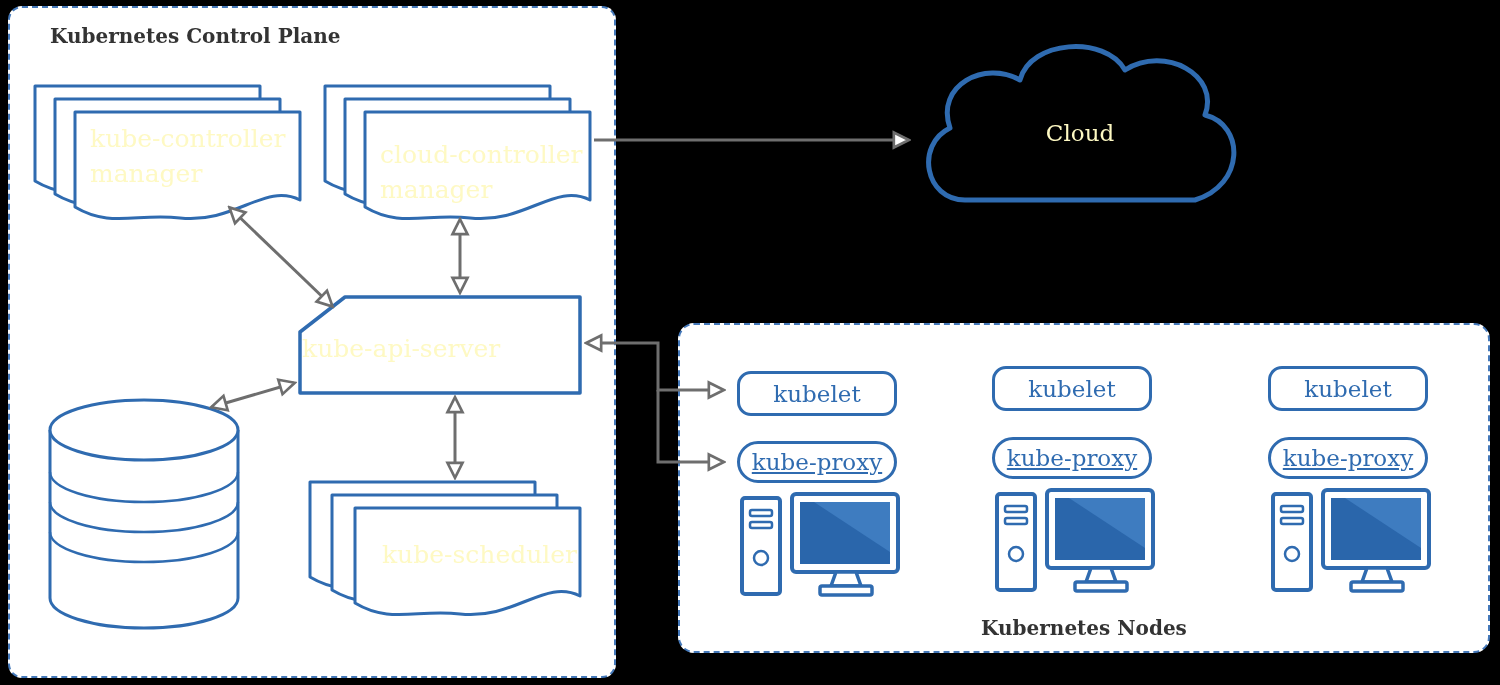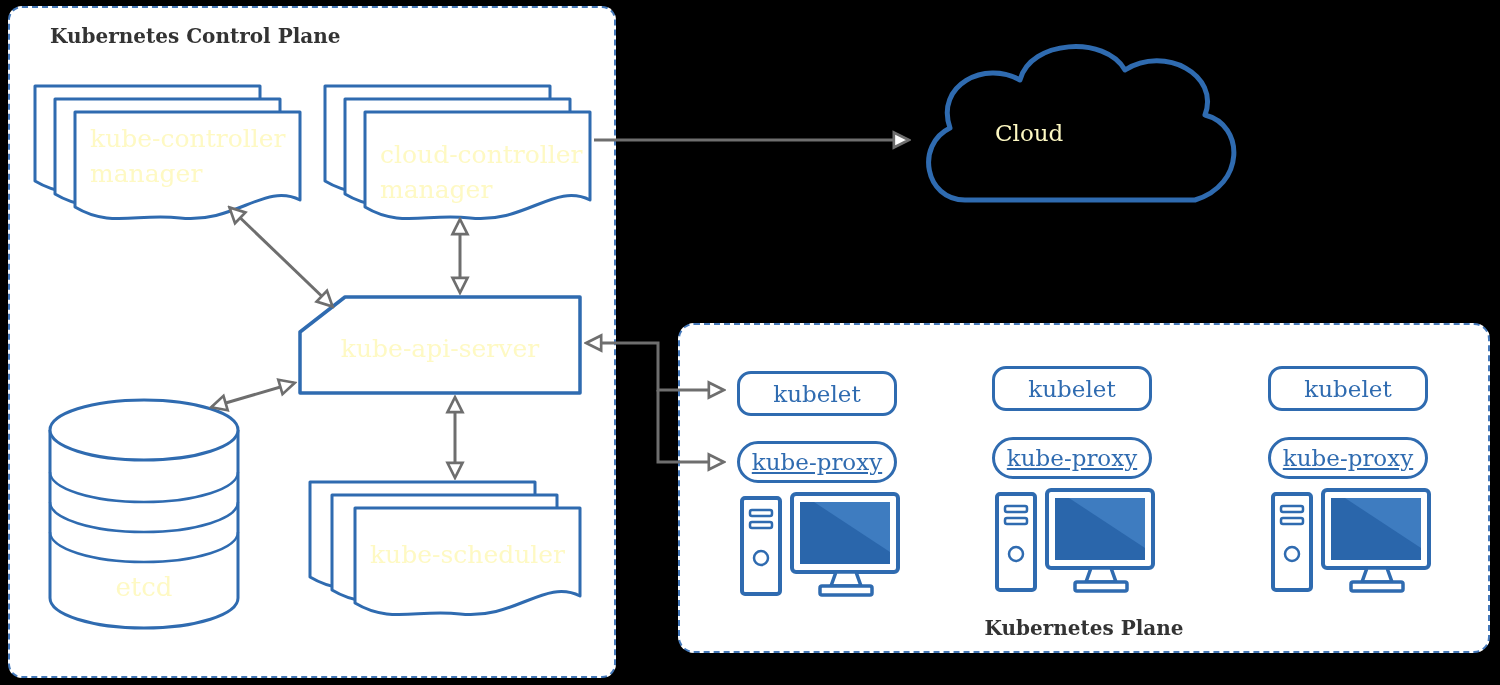--- a/index.html
+++ b/index.html
@@ -9,24 +9,24 @@
   .control-plane{left:8px;top:6px;width:604px;height:668px;border-radius:14px;}
   .nodes-box{left:678px;top:323px;width:808px;height:326px;border-radius:16px;}
   .overlay{position:absolute;left:0;top:0;z-index:2;pointer-events:none;}
   .lbl{position:absolute;z-index:3;color:#fef9c3;}
   .title{color:#333;font-weight:bold;font-size:20px;}
   .cp-title{left:50px;top:24px;}
   .nodes-title{left:680px;top:616px;width:808px;text-align:center;}
   .multiline{white-space:pre-line;}
   .kcm-label{left:90px;top:121px;width:205px;font-size:25px;line-height:1.4;}
   .ccm-label{left:380px;top:137px;width:205px;font-size:25px;line-height:1.4;}
-  .api-label{left:302px;top:334px;width:276px;text-align:center;font-size:25px;}
+  .api-label{left:302px;top:334px;width:276px;font-size:25px;}
   .etcd-label{left:52px;top:572px;width:184px;text-align:center;font-size:26px;}
-  .sched-label{left:357px;top:540px;width:221px;text-align:center;font-size:25px;}
-  .cloud-label{left:995px;top:120px;width:170px;text-align:left;font-size:23px;}
+  .sched-label{left:357px;top:540px;width:221px;text-align:center;font-size:25px;padding-left:12px;}
+  .cloud-label{left:995px;top:120px;width:170px;text-align:center;font-size:23px;}
   .pill{position:absolute;z-index:3;display:flex;align-items:center;justify-content:center;
         background:#fff;border:3px solid #2f6bb0;color:#2f6bb0;font-size:23px;}
   .kubelet{width:154px;height:39px;border-radius:14px;}
   .kproxy{width:154px;height:36px;border-radius:21px;text-decoration:underline;}
   
   .doc{fill:#fff;stroke:#2f6bb0;stroke-width:3;stroke-linejoin:round;}
   .poly{fill:#fff;stroke:#2f6bb0;stroke-width:3.5;stroke-linejoin:round;}
   .band{fill:none;stroke:#2f6bb0;stroke-width:2.5;}
   .cloudline{fill:none;stroke:#2f6bb0;stroke-width:5;stroke-linejoin:round;}
   .arrow{fill:none;stroke:#6e6e6e;stroke-width:3;}
@@ -109,30 +109,29 @@
   <div class="lbl title cp-title">Kubernetes Control Plane</div>
 
   <div class="lbl multiline kcm-label">kube-controller
 manager</div>
 
   <div class="lbl multiline ccm-label">cloud-controller
 manager</div>
 
   <div class="lbl api-label">kube-api-server</div>
 
-  <div class="lbl etcd-label">etcd</div>
 
   <div class="lbl sched-label">kube-scheduler</div>
 
   <div class="lbl cloud-label">Cloud</div>
 
   <div class="pill kubelet" style="left:737px;top:371px;">kubelet</div>
   <div class="pill kproxy" style="left:737px;top:441px;">kube-proxy</div>
 
   <div class="pill kubelet" style="left:992px;top:366px;">kubelet</div>
   <div class="pill kproxy" style="left:992px;top:437px;">kube-proxy</div>
 
   <div class="pill kubelet" style="left:1268px;top:366px;">kubelet</div>
   <div class="pill kproxy" style="left:1268px;top:437px;">kube-proxy</div>
 
-  <div class="lbl title nodes-title">Kubernetes Plane</div>
+  <div class="lbl title nodes-title">Kubernetes Nodes</div>
 
 </div>
 
 </body></html>

